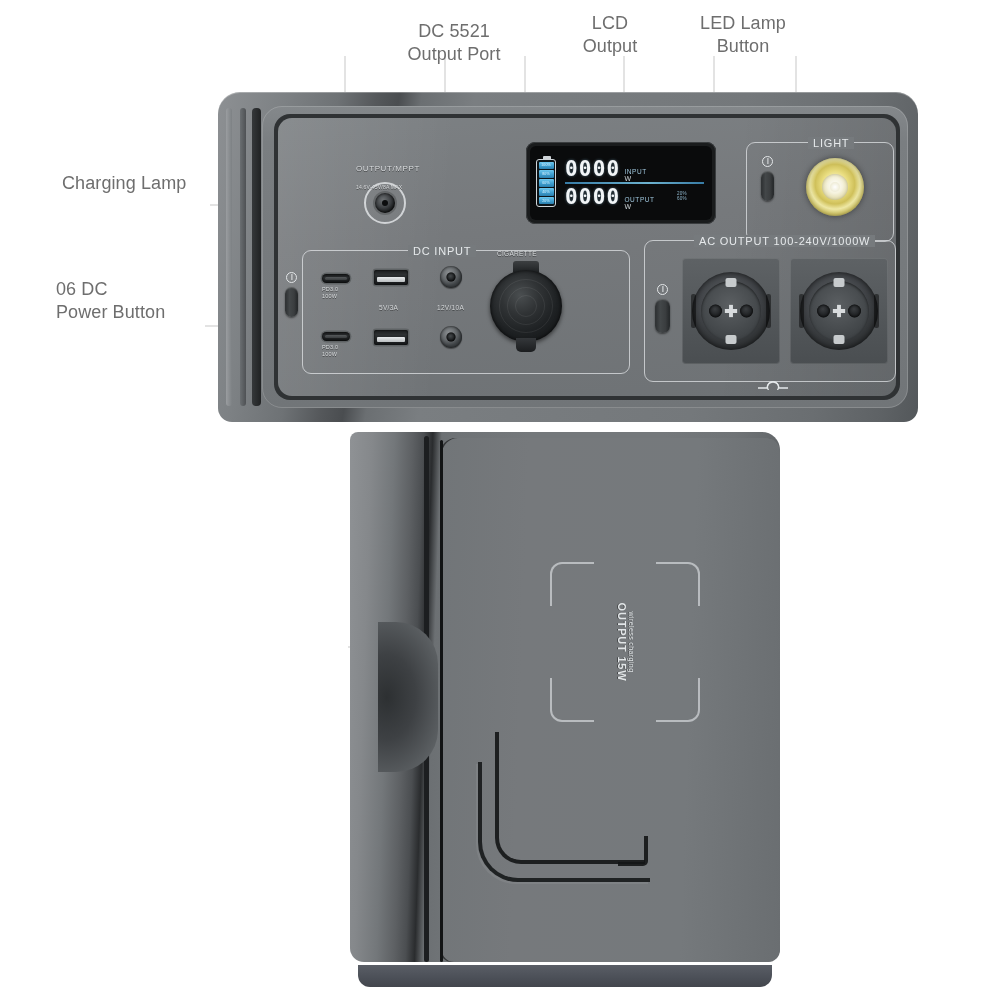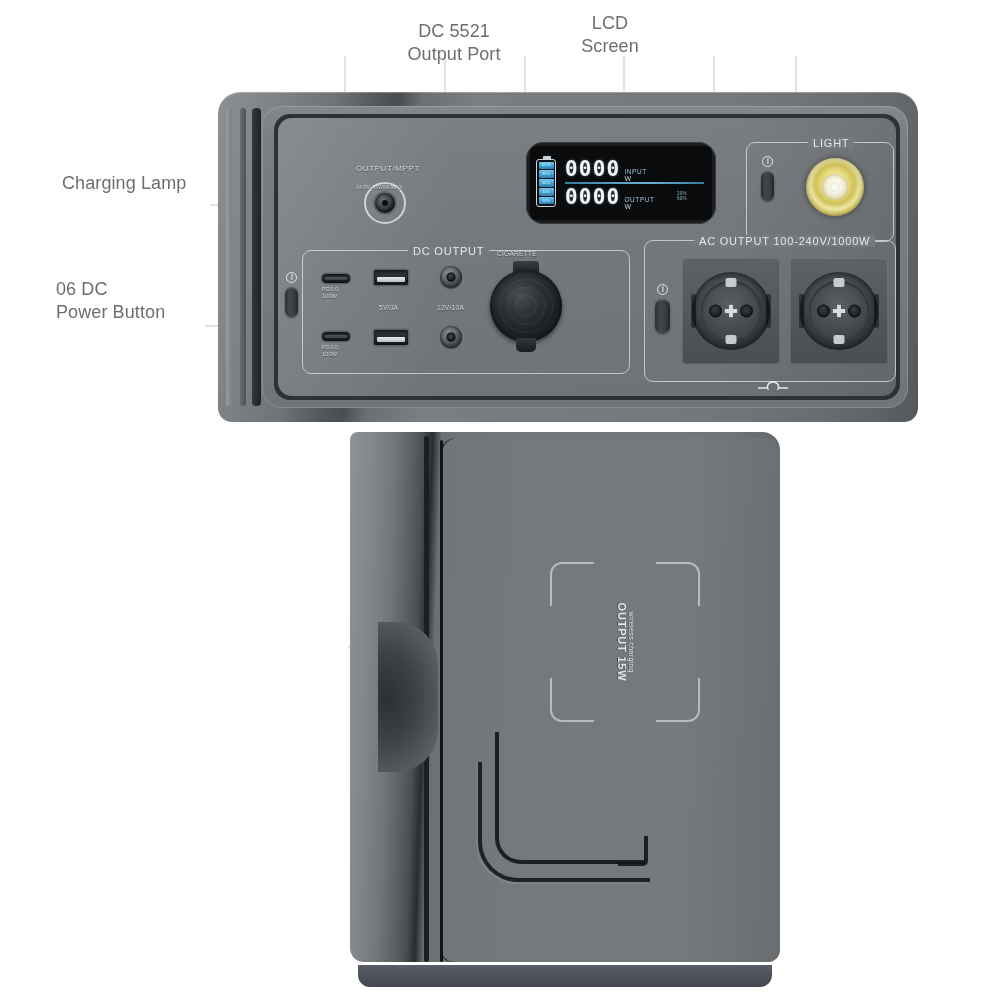--- a/index.html
+++ b/index.html
@@ -132,21 +132,21 @@
   }
   .mppt-jack:after{
     content:""; position:absolute; left:7px; top:7px;
     width:6px; height:6px; border-radius:50%;
     background:#0c0d0e;
   }
 
   
   .lcd-bezel {
     position: absolute;
-    border-radius: 18px;
+    border-radius: 9px;
     background: #1a1c1d;
     box-shadow: inset 0 0 0 1px #3a3d3f;
     overflow: hidden;
   }
   .lcd-screen {
     position: absolute; inset: 4px;
     border-radius: 6px;
     background: #0a0b0c;
     display: flex;
     align-items: center;
@@ -458,21 +458,23 @@
   <div class="leader v" style="left:713px; top:56px;  height:110px;"></div>
   <div class="leader v" style="left:795px; top:56px;  height:130px;"></div>
 
   <div class="leader h" style="left:210px; top:204px; width:190px;"></div>
   <div class="leader h" style="left:205px; top:325px; width:125px;"></div>
   <div class="leader h" style="left:348px; top:646px; width:278px;"></div>
 
   <div class="callout ctr" style="left:378px; top:12px;  width:152px;margin-top:8px;">DC 5521
 Output Port</div>
   <div class="callout ctr" style="left:562px; top:12px;  width:96px;">LCD
-Screen</div>
+Output</div>
+  <div class="callout ctr" style="left:678px; top:12px;  width:130px;">LED Lamp
+Button</div>
 
   <div class="callout rt" style="left:62px;  top:172px; width:200px;">Charging Lamp</div>
   <div class="callout rt" style="left:56px;  top:278px; width:200px;">06 DC
 Power Button</div>
 
   <div id="topunit">
     <div class="shell-outer"></div>
 
     <div class="side-rib" style="left:8px;  background:linear-gradient(90deg,#9a9da0,#7d8184);"></div>
     <div class="side-rib" style="left:22px; background:linear-gradient(90deg,#6a6e71,#4e5154);"></div>
@@ -535,21 +537,21 @@
 
       <div class="sect" style="left:468px; top:24px; width:148px; height:100px;"></div>
       <div class="sect-title" style="left:530px; top:19px;">LIGHT</div>
       <div class="pwr-ico" style="left:484px; top:38px;"></div>
       <div class="toggle" style="left:483px; top:53px;"></div>
       <div class="lamp-outer" style="left:528px; top:40px;">
         <div class="lamp-inner"></div>
       </div>
 
       <div class="sect" style="left:24px; top:132px; width:328px; height:124px;"></div>
-      <div class="sect-title" style="left:130px; top:127px;">DC OUTPUT</div>
+      <div class="sect-title" style="left:130px; top:127px;">DC INPUT</div>
 
       <div class="pwr-ico" style="left:8px; top:154px;"></div>
       <div class="toggle" style="left:7px; top:169px;"></div>
 
       <div class="usbc" style="left:44px; top:156px;"></div>
       <div class="eng tiny" style="left:44px; top:168px; white-space:pre-line;">PD3.0
 100W</div>
 
       <div class="usbc" style="left:44px; top:214px;"></div>
       <div class="eng tiny" style="left:44px; top:226px; white-space:pre-line;">PD3.0

